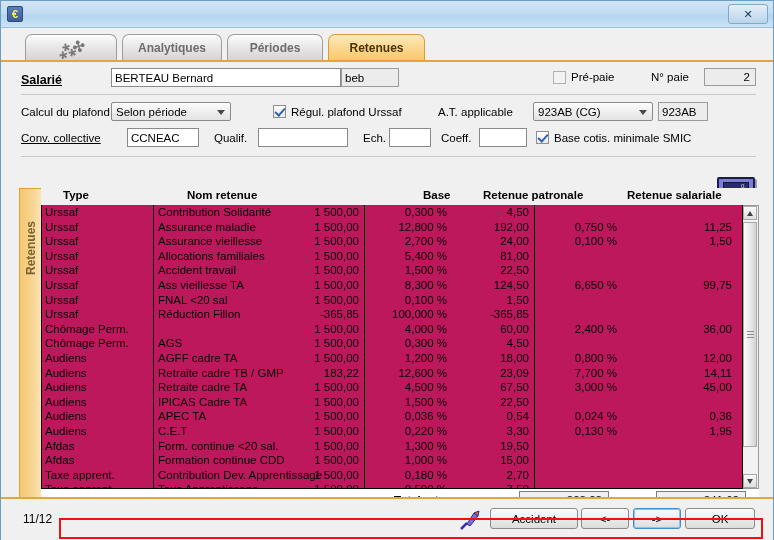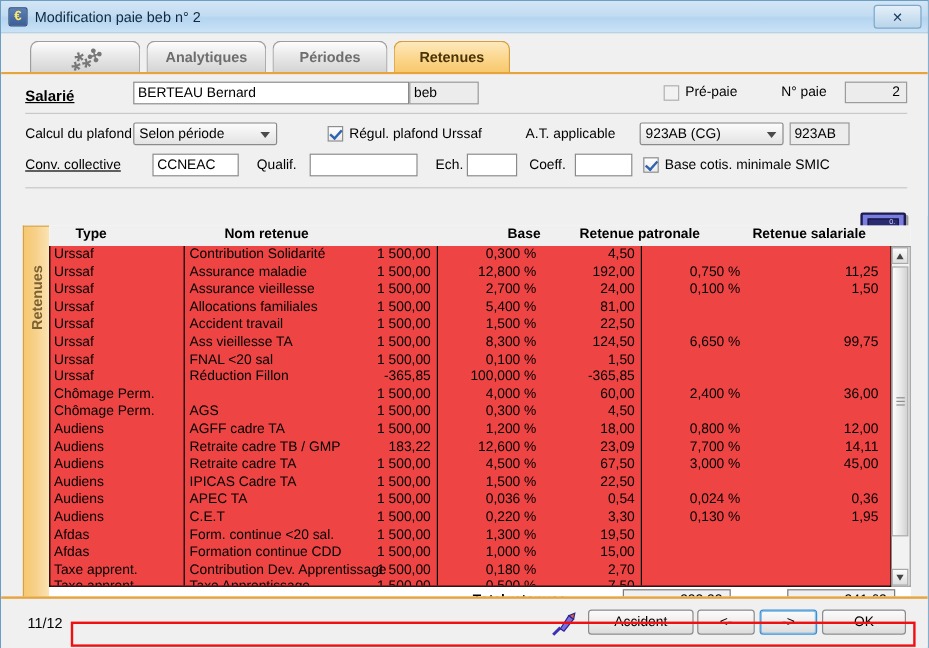--- a/index.html
+++ b/index.html
@@ -253,21 +253,21 @@
     white-space: nowrap;
   }
 
   .gridrows {
     position: absolute;
     left: 0; top: 17px;
     width: 702px; height: 284px;
     box-sizing: border-box;
     border: 1px solid #000;
     border-top: none;
-    background: #ef4444;
+    background: #be185d;
     overflow: hidden;
   }
   .row {
     position: relative;
     height: 14.6px;
     white-space: nowrap;
   }
   .cell {
     position: absolute;
     font-size: 11.5px;
@@ -400,21 +400,20 @@
     box-shadow: 0 0 0 1px #8fc4ea inset;
   }
 </style>
 </head>
 <body>
 
 <div class="window">
 
   <div class="titlebar">
     <div class="title-icon">€</div>
-    <div class="title-text">Modification paie beb n° 2</div>
     <div class="titlebar-close">✕</div>
   </div>
 
   <div class="client">
 
     <div class="tabstrip">
       <div class="tab" style="left:24px; width:92px;">
         <span class="tab-icon-glyph">⁂✣</span>
       </div>
       <div class="tab" style="left:226px; width:96px;">

